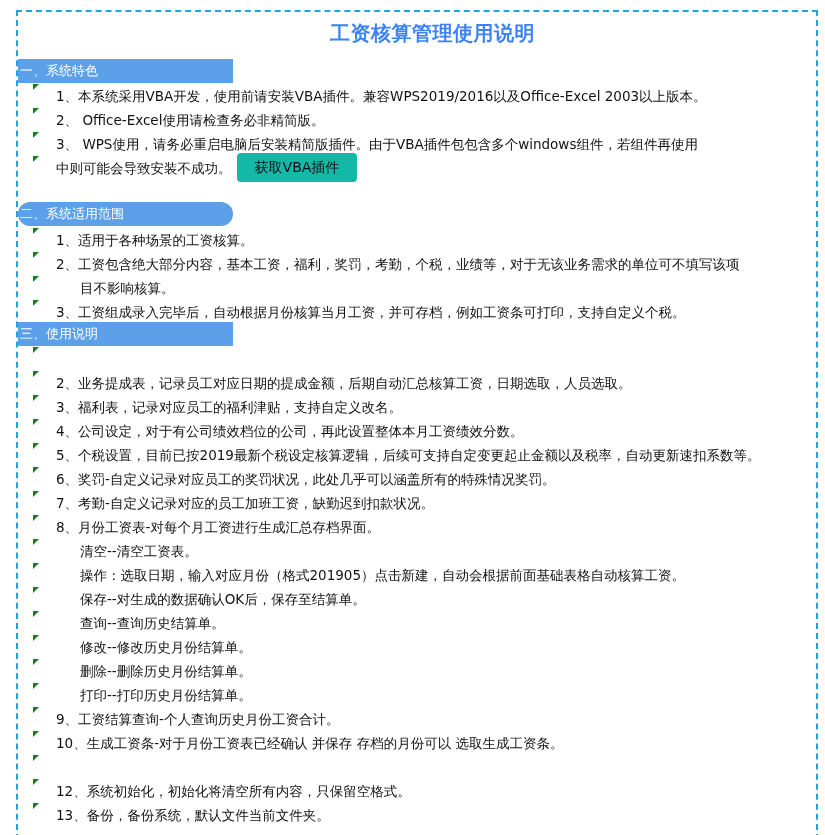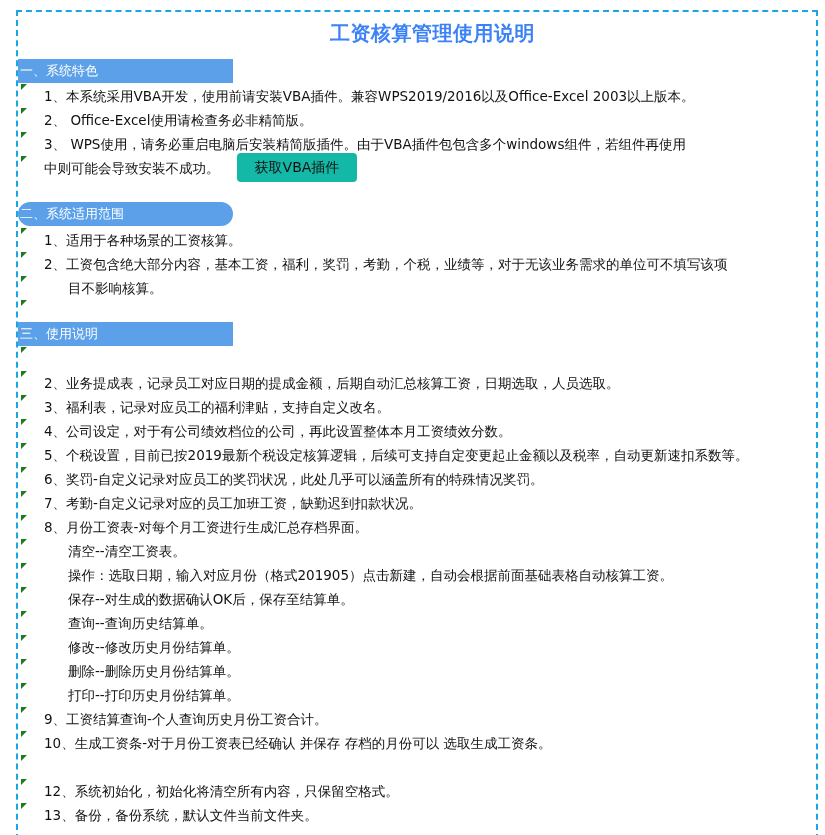--- a/index.html
+++ b/index.html
@@ -5,21 +5,21 @@
   html, body { margin:0; padding:0; background:#ffffff; }
   body { width:825px; height:835px; position:relative; overflow:hidden;
          font-family:"DejaVu Sans", "Liberation Sans", sans-serif; color:#111; }
   .frame { position:absolute; left:16px; top:10px; width:802px; height:840px;
            border-left:2px dashed #1aa6e4; border-top:2px dashed #1aa6e4; border-right:2px dashed #1aa6e4;
            box-sizing:border-box; }
   .title { position:absolute; left:0; width:825px; top:20px; text-align:center;
            font-size:20px; font-weight:bold; letter-spacing:0.5px; color:#3b82f6;padding-left:20px; }
   .section { position:absolute; left:18px; width:215px; height:24px; background:#5ba0e8;
              color:#ffffff; font-size:13px; line-height:24px; padding-left:2px; box-sizing:border-box; }
-  .row { position:absolute; left:4px; width:736px; height:24px; }
+  .row { position:absolute; left:16px; width:736px; height:24px; }
   .row .mark { position:absolute; left:17px; top:0; width:0; height:0;
                border-top:6px solid #1e7a1e; border-right:6px solid transparent; }
   .row .txt { position:absolute; top:2px; font-size:13.5px; line-height:20px; white-space:nowrap; color:#111; }
   .btn { position:absolute; left:237px; top:153px; width:120px; height:29px; background:#14b8a6;
          border-radius:4px; color:#111; font-size:14px; text-align:center; line-height:29px; cursor:pointer; }
 </style>
 </head>
 <body>
 
 <div class="frame"></div>
@@ -53,20 +53,21 @@
 <div class="row" style="top:252px;">
     <span class="mark"></span>
     <span class="txt" style="left:40px;">2、工资包含绝大部分内容，基本工资，福利，奖罚，考勤，个税，业绩等，对于无该业务需求的单位可不填写该项</span>
   </div>
 <div class="row" style="top:276px;">
     <span class="mark"></span>
     <span class="txt" style="left:64px;">目不影响核算。</span>
   </div>
 <div class="row" style="top:300px;">
     <span class="mark"></span>
+    <span class="txt" style="left:40px;">3、工资组成录入完毕后，自动根据月份核算当月工资，并可存档，例如工资条可打印，支持自定义个税。</span>
   </div>
 
 <div class="section" style="top:322px;">三、使用说明</div>
 <div class="row" style="top:347px;">
     <span class="mark"></span>
   </div>
 <div class="row" style="top:371px;">
     <span class="mark"></span>
     <span class="txt" style="left:40px;">2、业务提成表，记录员工对应日期的提成金额，后期自动汇总核算工资，日期选取，人员选取。</span>
   </div>

